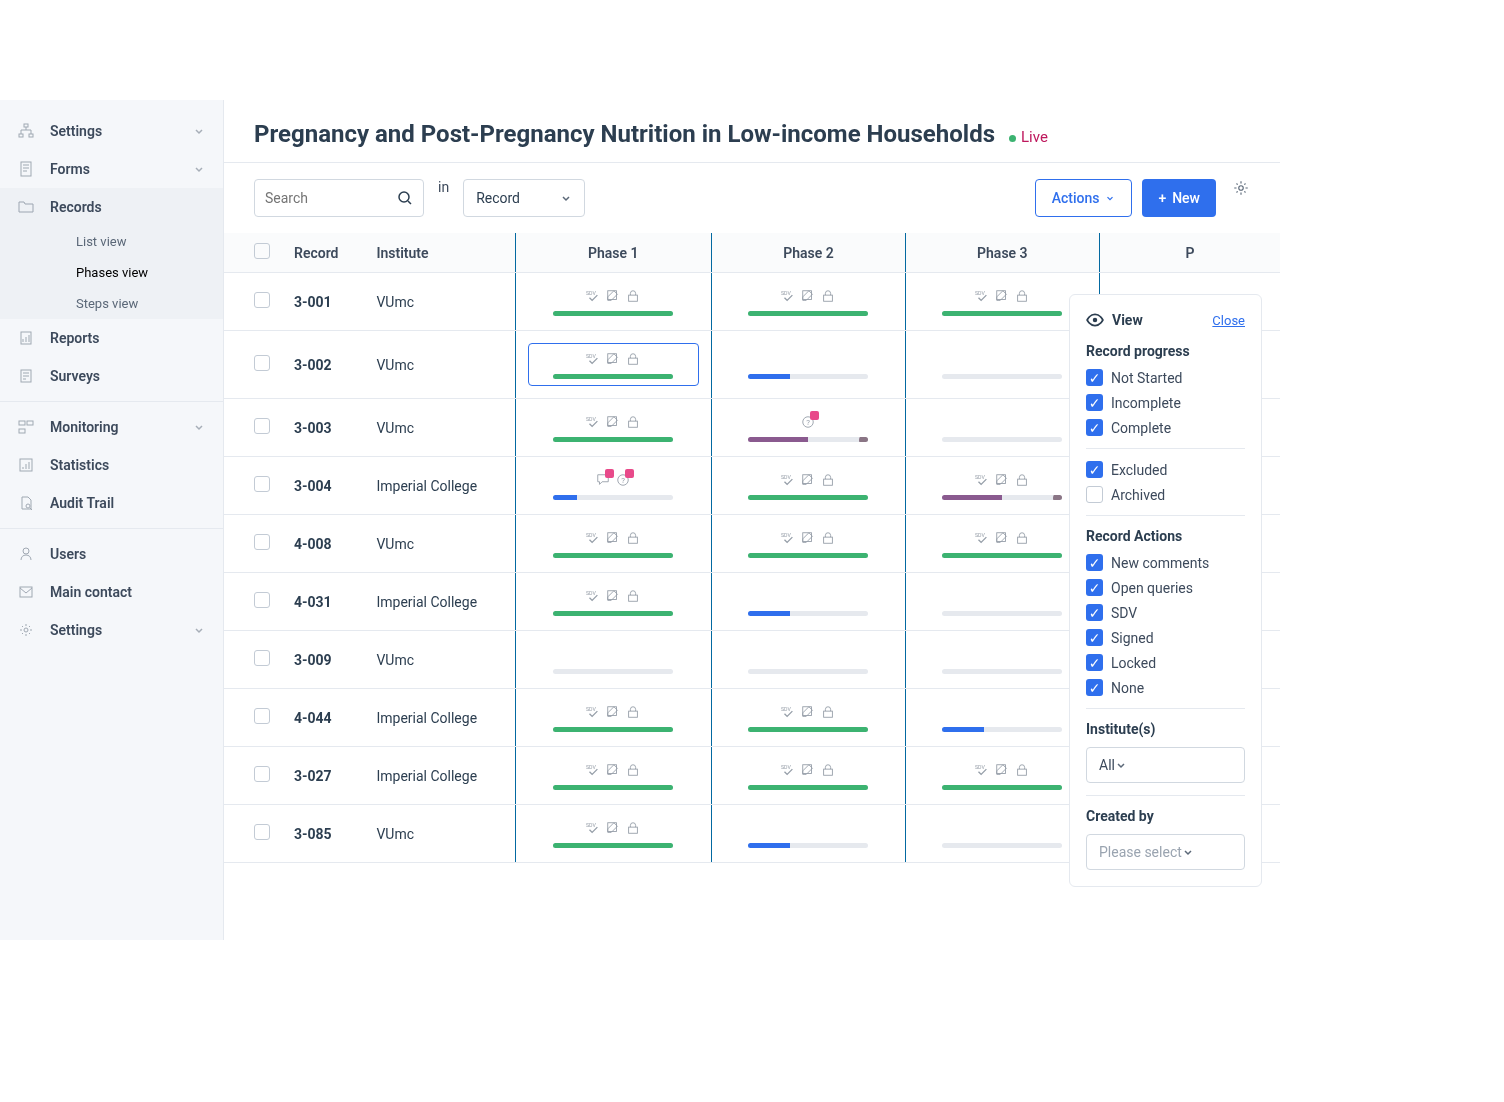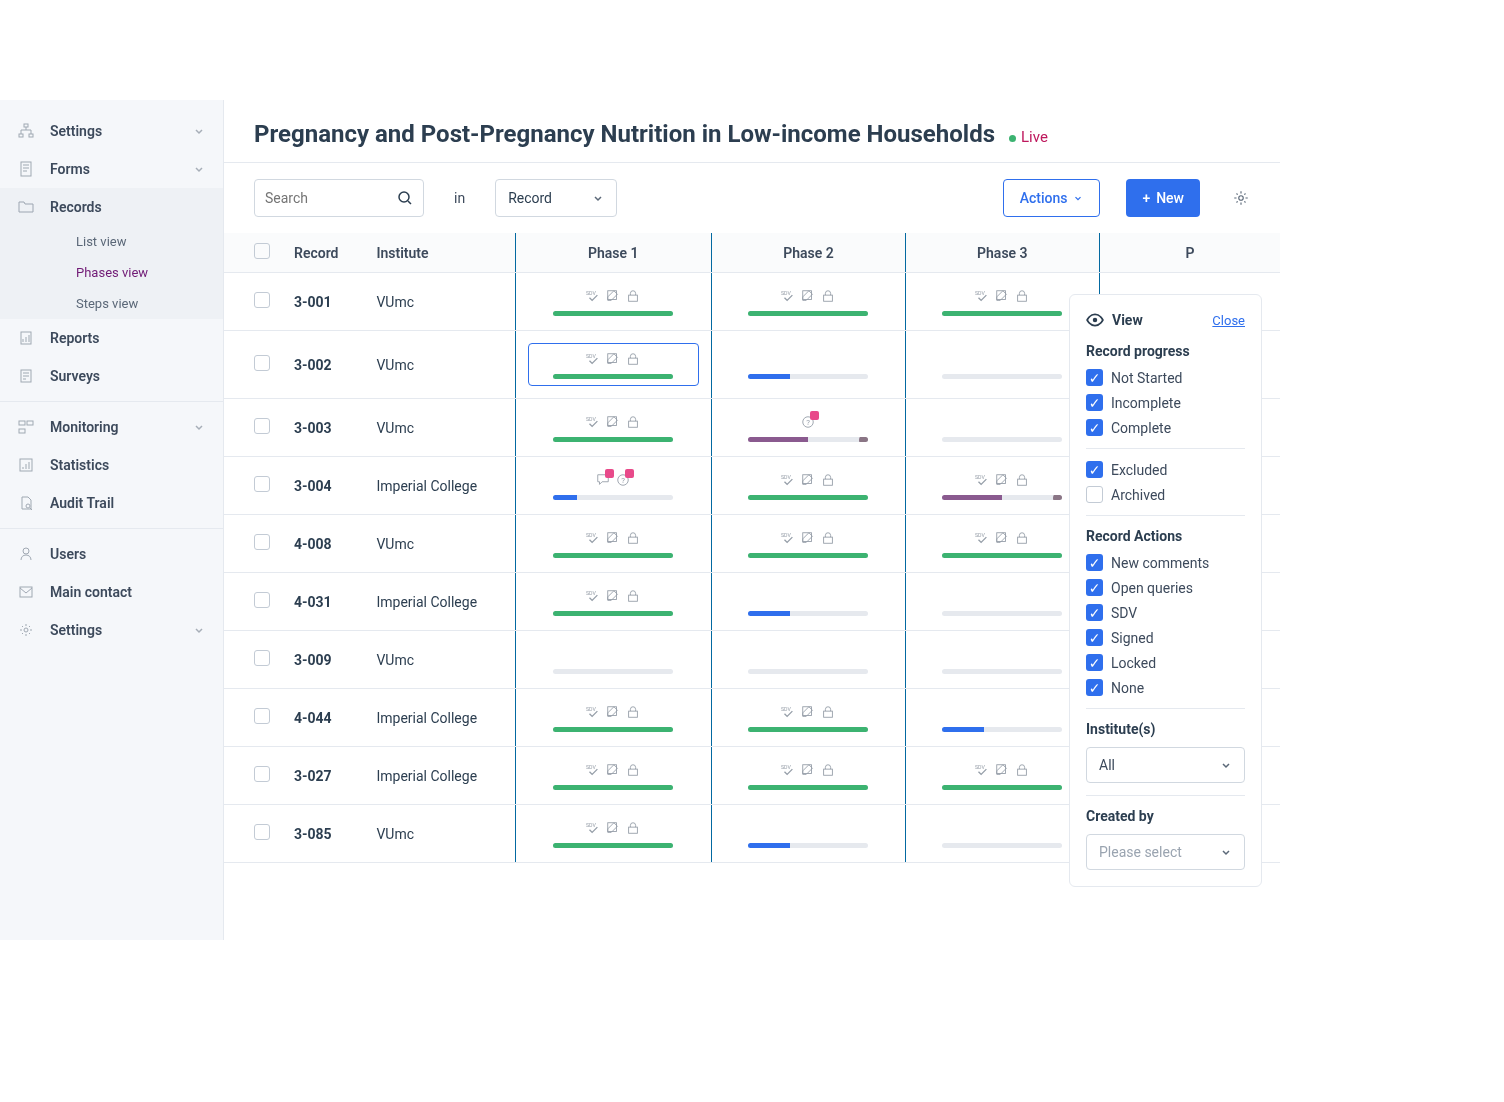--- a/index.html
+++ b/index.html
@@ -3,32 +3,32 @@
 <meta charset="utf-8">
 <style>
 *{box-sizing:border-box;margin:0;padding:0;font-family:-apple-system,BlinkMacSystemFont,'Segoe UI',Roboto,sans-serif}
 body{background:#fff;color:#2c3e50;font-size:14px}
 .app{display:flex;width:1280px;height:840px;overflow:hidden;position:relative;margin-top:100px}
 .sidebar{width:224px;background:#f5f7fa;border-right:1px solid #e5e9ef;padding:12px 0;flex-shrink:0}
 .nav-item{display:flex;align-items:center;padding:10px 18px;color:#3d4a5c;cursor:pointer;font-weight:600;position:relative}
 .nav-item .icon{width:18px;height:18px;margin-right:14px;display:flex;align-items:center;opacity:0.55}
 .nav-item .chev{margin-left:auto;opacity:0.5}
 .nav-subitem{padding:8px 18px 8px 76px;color:#5b6878;cursor:pointer;font-size:13px}
-.nav-subitem.active{color:#701a75}
+.nav-subitem.active{color:#000000}
 .nav-group-active{background:#eef1f5}
 .nav-group-active>.nav-item{background:#eef1f5}
 .sep{height:1px;background:#e5e9ef;margin:6px 0}
 
 .main{flex:1;display:flex;flex-direction:column;overflow:hidden}
 .header{padding:20px 30px 14px;border-bottom:1px solid #e5e9ef;display:flex;align-items:baseline;gap:14px}
 .header h1{font-size:24px;font-weight:700;color:#2c3e50}
 .status-dot{width:7px;height:7px;border-radius:50%;background:#3cb371;display:inline-block;margin-right:5px}
 .status{color:#be185d;font-size:15px}
 
-.toolbar{padding:16px 30px;display:flex;align-items:center;gap:26px}
+.toolbar{padding:16px 30px;display:flex;align-items:flex-start;gap:10px}
 .search-box{display:flex;align-items:center;border:1px solid #d1d8e0;border-radius:4px;padding:0 10px;height:38px;width:170px}
 .search-box input{border:0;outline:0;flex:1;font-size:14px;width:100px}
 .in-label{color:#3d4a5c;font-size:14px;margin:0 4px}
 .select{border:1px solid #d1d8e0;border-radius:4px;height:38px;padding:0 12px;display:flex;align-items:center;gap:40px;cursor:pointer;background:#fff}
 .spacer{flex:1}
 .btn{height:38px;border-radius:4px;padding:0 16px;display:flex;align-items:center;gap:6px;cursor:pointer;font-size:14px;font-weight:500}
 .btn-outline{border:1px solid #2f6fed;color:#2f6fed;background:#fff}
 .btn-primary{background:#2f6fed;color:#fff;border:0}
 .gear{color:#6b7682;cursor:pointer;margin-left:6px}
 
@@ -57,21 +57,21 @@
 
 .filters{width:193px;border:1px solid #e5e9ef;border-radius:6px;padding:16px;position:absolute;right:18px;top:194px;background:#fff}
 .filters .f-head{display:flex;align-items:center;gap:8px;margin-bottom:14px}
 .filters .f-head .close{margin-left:auto;color:#2f6fed;font-size:13px;cursor:pointer;text-decoration:underline}
 .f-title{font-weight:700;margin-bottom:10px;color:#2c3e50;font-size:14px}
 .f-chk{display:flex;align-items:center;gap:8px;margin-bottom:8px;font-size:14px;color:#3d4a5c}
 .f-chk .box{width:17px;height:17px;border-radius:3px;display:flex;align-items:center;justify-content:center}
 .f-chk .box.on{background:#2f6fed;color:#fff}
 .f-chk .box.off{border:1.5px solid #c3cbd5}
 .f-sep{height:1px;background:#e5e9ef;margin:12px 0}
-.f-select{border:1px solid #d1d8e0;border-radius:4px;padding:9px 12px;display:flex;align-items:center;justify-content:space-between;cursor:pointer;margin-top:6px;color:#3d4a5c}
+.f-select{border:1px solid #d1d8e0;border-radius:4px;padding:9px 12px;display:flex;align-items:center;cursor:pointer;margin-top:6px;color:#3d4a5c}
 .f-select.placeholder{color:#9aa4b0}
 
 svg{display:block}
 </style>
 </head>
 <body>
 
 <div class="app">
 
   <div class="sidebar">

